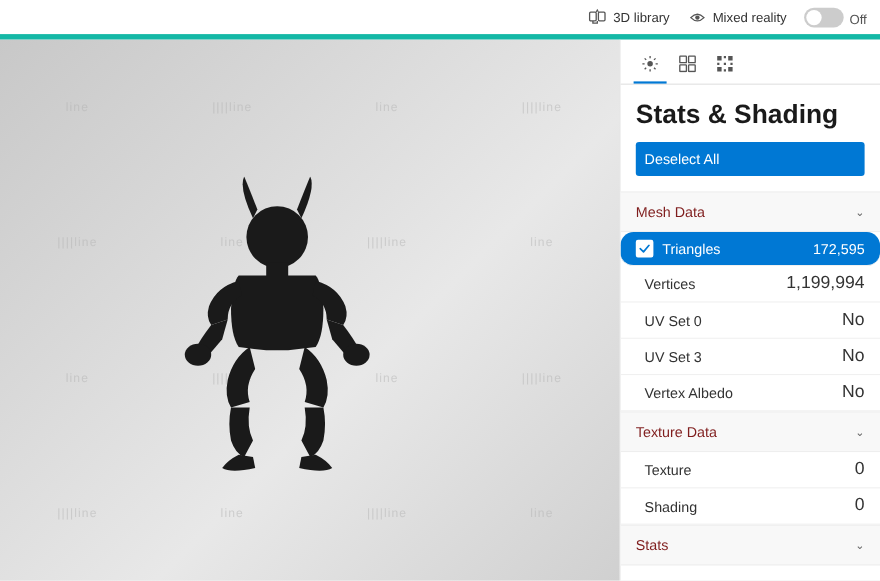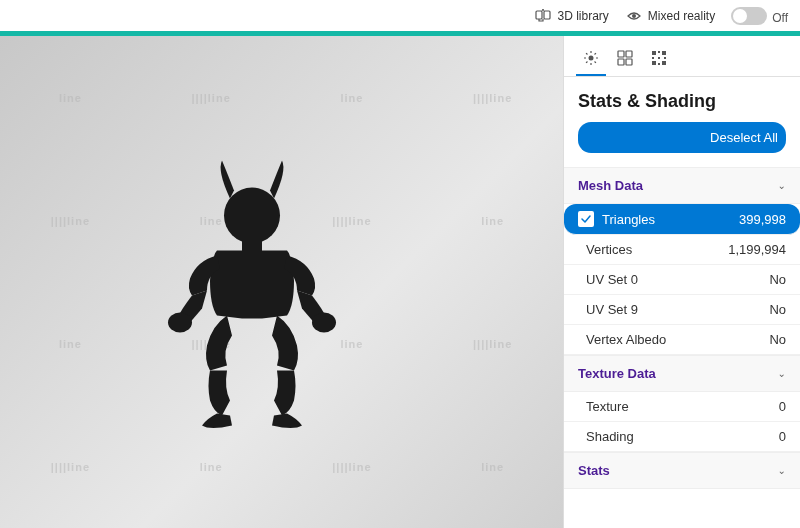--- a/index.html
+++ b/index.html
@@ -89,21 +89,21 @@
       grid-template-columns: repeat(4, 1fr);
       grid-template-rows: repeat(4, 1fr);
       pointer-events: none;
     }
     .watermark-cell {
       display: flex;
       align-items: center;
       justify-content: center;
       font-size: 11px;
       color: rgba(180,180,180,0.5);
-      font-weight: 700;
+      font-weight: 400;
       letter-spacing: 1px;
     }
 
     .model-figure {
       position: absolute;
       left: 50%;
       top: 50%;
       transform: translate(-65%, -45%);
       width: 200px;
       height: 270px;
@@ -145,53 +145,53 @@
     }
 
     
     .panel-content {
       flex: 1;
       overflow-y: auto;
       padding: 0;
     }
 
     .panel-title {
-      font-size: 18px;
+      font-size: 24px;
       font-weight: 600;
       color: #1a1a1a;
       padding: 14px 14px 10px 14px;
     }
 
     .deselect-btn {
       display: block;
       width: calc(100% - 28px);
       margin: 0 14px 14px 14px;
       padding: 8px;
       background: #0078d4;
       color: white;
       border: none;
-      border-radius: 13px;
+      border-radius: 3px;
       font-size: 13px;
       cursor: pointer;
-      text-align: right;
+      text-align: left;
     }
 
     .section-header {
       display: flex;
       align-items: center;
       justify-content: space-between;
       padding: 10px 14px;
       background: #f8f8f8;
       border-top: 1px solid #eee;
       border-bottom: 1px solid #eee;
     }
     .section-title {
       font-size: 13px;
-      font-weight: 700;
-      color: #4c1d95;
+      font-weight: 400;
+      color: #7f1d1d;
     }
     .chevron {
       font-size: 10px;
       color: #666;
       cursor: pointer;
     }
 
     .data-row {
       display: flex;
       align-items: center;
@@ -240,21 +240,21 @@
       align-items: center;
       justify-content: space-between;
       padding: 7px 14px 7px 22px;
       border-bottom: 1px solid #f0f0f0;
     }
     .plain-label {
       font-size: 13px;
       color: #333;
     }
     .plain-value {
-      font-size: 13px;
+      font-size: 16px;
       color: #333;
     }
   </style>
 </head>
 <body>
 
 <div class="top-bar">
   <div class="top-bar-item">
     <div class="top-bar-icon">
       <svg width="16" height="16" viewBox="0 0 16 16" fill="none">
@@ -380,35 +380,35 @@
 
       <div class="data-row highlighted">
         <div class="row-left">
           <div class="row-checkbox">
             <svg width="10" height="8" viewBox="0 0 10 8">
               <path d="M1 4l3 3 5-6" stroke="#0078d4" stroke-width="1.5" fill="none" stroke-linecap="round" stroke-linejoin="round"></path>
             </svg>
           </div>
           <span class="row-label">Triangles</span>
         </div>
-        <span class="row-value">399,998</span>
+        <span class="row-value">172,595</span>
       </div>
 
       <div class="data-row-plain">
         <span class="plain-label">Vertices</span>
         <span class="plain-value">1,199,994</span>
       </div>
 
       <div class="data-row-plain">
         <span class="plain-label">UV Set 0</span>
         <span class="plain-value">No</span>
       </div>
 
       <div class="data-row-plain">
-        <span class="plain-label">UV Set 9</span>
+        <span class="plain-label">UV Set 3</span>
         <span class="plain-value">No</span>
       </div>
 
       <div class="data-row-plain">
         <span class="plain-label">Vertex Albedo</span>
         <span class="plain-value">No</span>
       </div>
 
 
       <div class="section-header">

